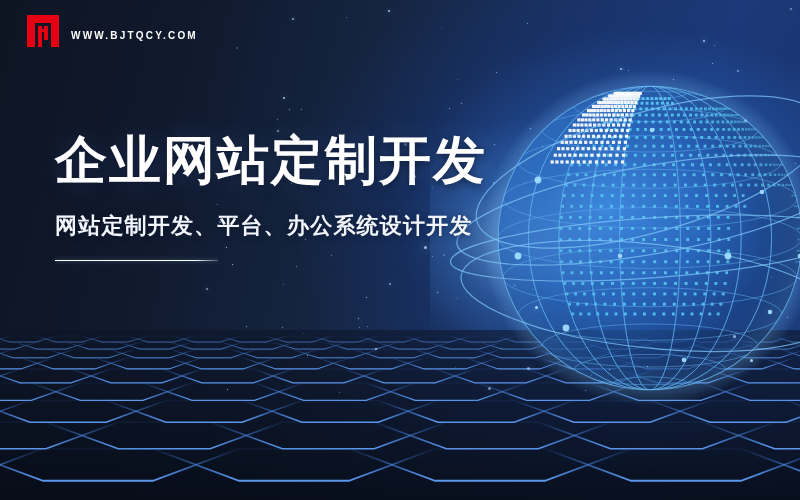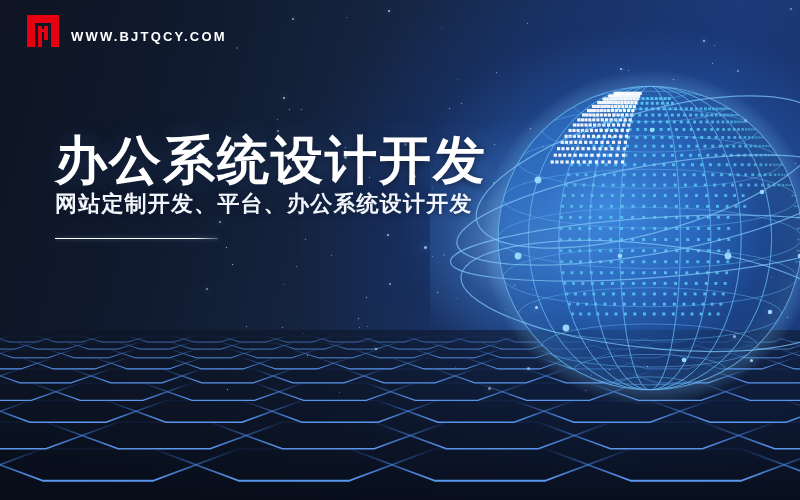--- a/index.html
+++ b/index.html
@@ -62,34 +62,35 @@
   }
   #logo-text-wrap { display:flex; flex-direction:column; justify-content:center; }
   #logo-cn {
     font-family:"Liberation Sans", sans-serif;
     font-size:21px; font-weight:700; color:#ffffff;
     letter-spacing:3.5px; line-height:1.05;
     text-shadow:0 0 6px rgba(140,190,255,.30);
   }
   #logo-url {
     font-family:"Liberation Sans", sans-serif;
-    font-size:13px; font-weight:700; color:#ffffff;
+    font-size:10px; font-weight:700; color:#ffffff;
     letter-spacing:2.2px; margin-top:10px; line-height:1;
   }
 
   
   #copy { position:absolute; left:55px; top:132px; z-index:20; width:470px; }
   #headline {
     font-family:"Liberation Serif", serif;
     font-size:52px; font-weight:700; color:#ffffff;
     letter-spacing:2px; line-height:1.12;
     text-shadow:0 2px 10px rgba(10,20,45,.85), 0 0 22px rgba(120,175,255,.22);
     white-space:nowrap;
   }
   #subhead {
+    margin-top:22px;
     font-family:"Liberation Sans", sans-serif;
     font-size:22px; font-weight:700; color:#f2f6fc;
     letter-spacing:1.2px; line-height:1.25;
     text-shadow:0 1px 6px rgba(10,20,45,.7);
     white-space:nowrap;
   }
   #divider {
     margin-top:20px;
     width:163px; height:1.5px;
     background:linear-gradient(90deg,#ffffff 0%,#ffffff 86%,rgba(255,255,255,.25) 100%);
@@ -1167,18 +1168,18 @@
         <rect x="14" y="17" width="10" height="3.2" fill="#e60012"></rect>
         <rect x="6.5" y="6.5" width="25" height="3" fill="#0e1422" opacity="0.0"></rect>
       </svg>
     </div>
     <div id="logo-text-wrap">
       <div id="logo-url">WWW.BJTQCY.COM</div>
     </div>
   </div>
 
   <div id="copy">
-    <div id="headline">办公系统设计开发</div>
+    <div id="headline">企业网站定制开发</div>
     <div id="subhead">网站定制开发、平台、办公系统设计开发</div>
     <div id="divider"></div>
   </div>
 
 </div>
 
 </body></html>

